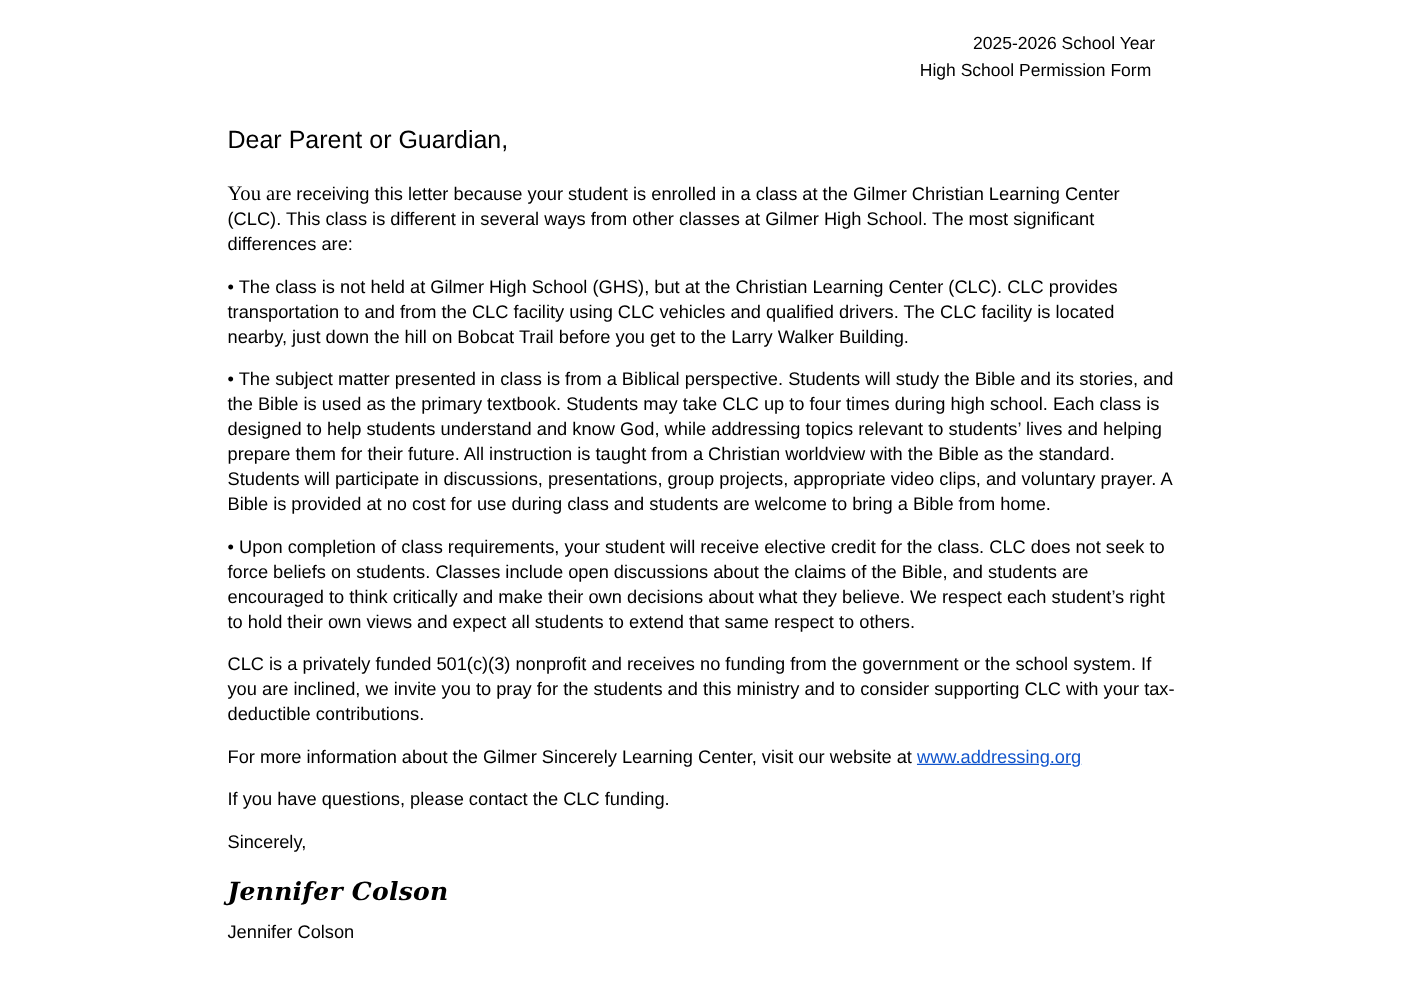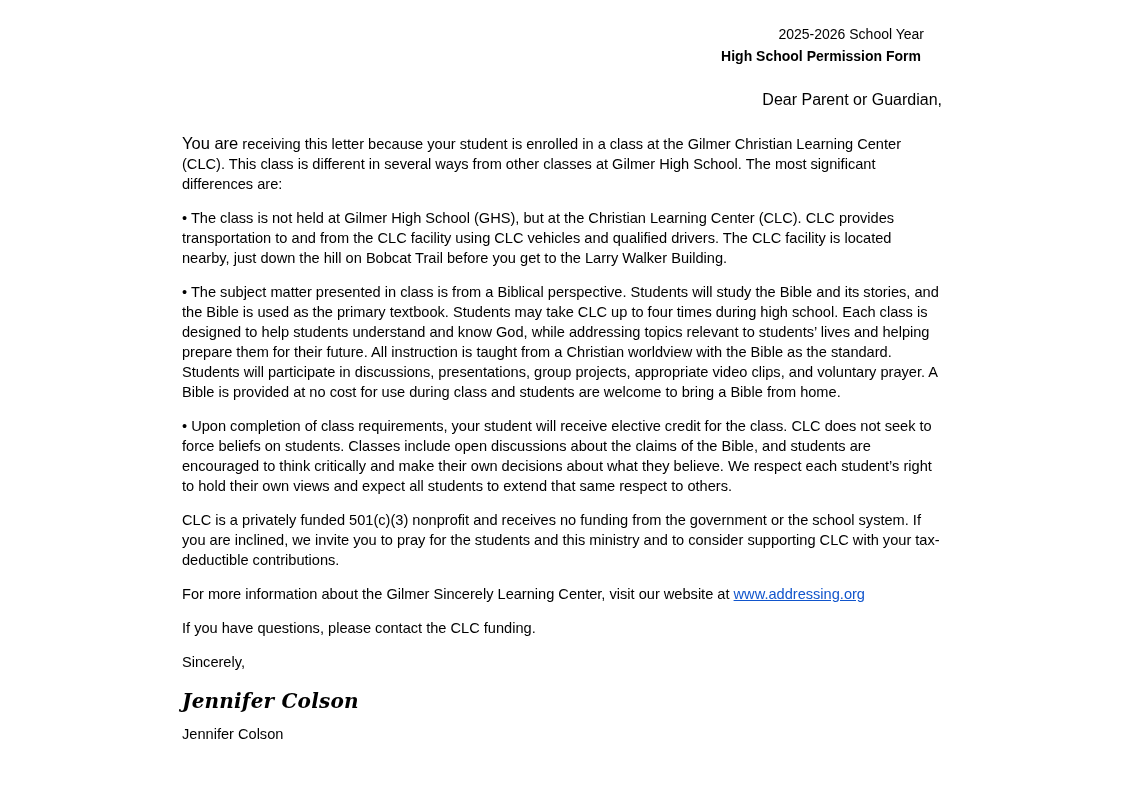--- a/index.html
+++ b/index.html
@@ -1,25 +1,25 @@
 <!DOCTYPE html>
 <html><head>
 <meta charset="utf-8">
 <style>
   html, body { margin: 0; padding: 0; background: #ffffff; }
   body {
     width: 1121px; height: 793px; overflow: hidden; position: relative;
     font-family: "Liberation Sans", sans-serif; color: #000000;
   }
   .header { position: absolute; right: 197px; top: 23px; text-align: right; font-size: 14px; line-height: 22px; }
-  .header .l2 { margin-right: 3px; font-weight: bold; }
+  .header .l2 { margin-right: 3px; }
   .content { position: absolute; left: 182px; top: 89px; width: 760px; font-size: 14.6px; line-height: 20px; }
-  .greeting { font-size: 16px; line-height: 22px; margin: 0 0 22px 0; text-align: right; }
+  .greeting { font-size: 20px; line-height: 22px; margin: 12px 0 22px 0; }
   p { margin: 0 0 14px 0; }
-  .intro-lead { font-size: 16.5px; }
+  .intro-lead { font-size: 16.5px; font-family: Liberation Serif, serif; }
   a.link { color: #1155cc; text-decoration: underline; }
   .sig-script {
     font-family: "DejaVu Serif", serif; font-style: italic; font-weight: bold;
     font-size: 20px; line-height: 26px; margin: 8px 0 10px 0; letter-spacing: 0.2px;
   }
   .signer { margin: 0; }
 </style>
 </head>
 <body>
 

